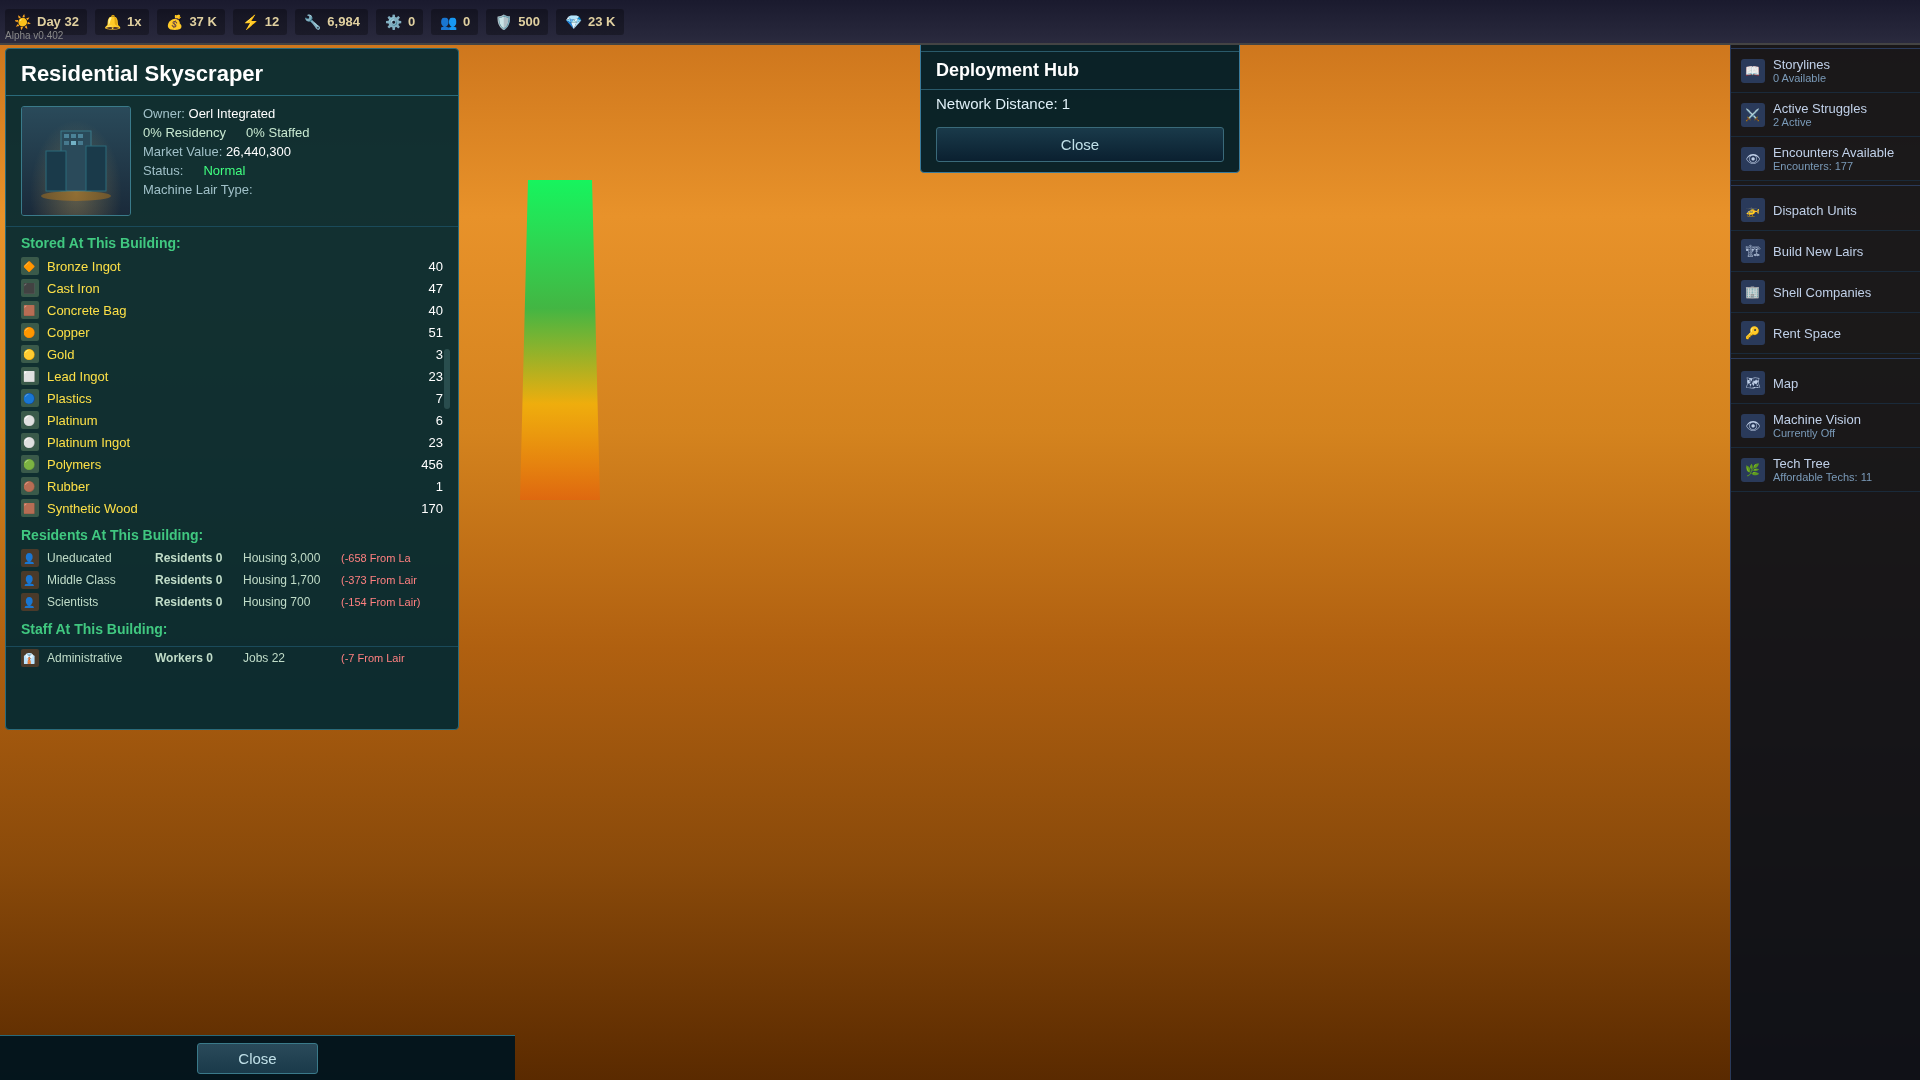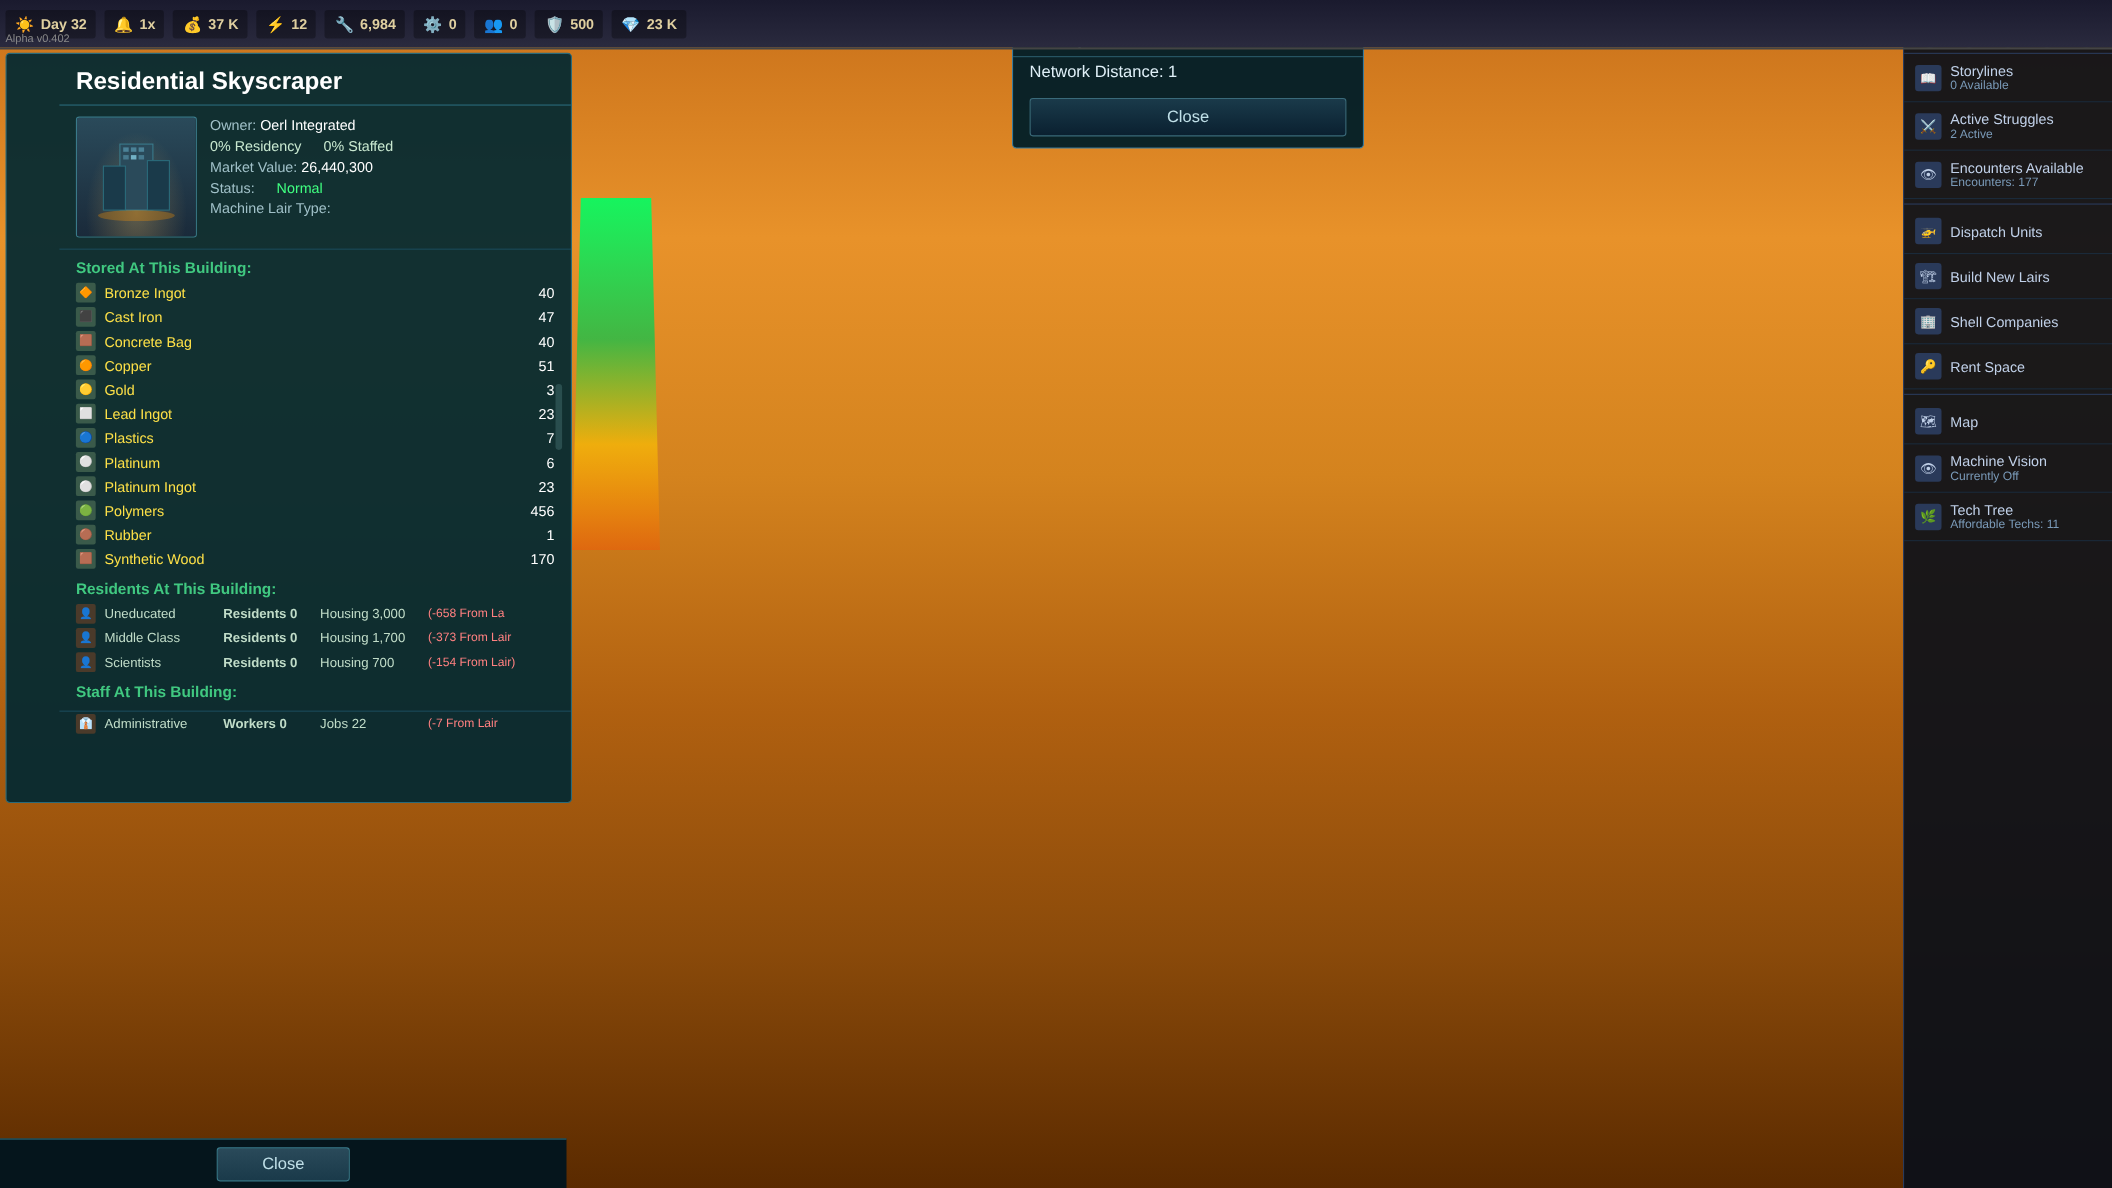--- a/index.html
+++ b/index.html
@@ -64,29 +64,28 @@
       color: #888;
       font-size: 10px;
       z-index: 101;
     }
 
     
     #left-panel {
       position: absolute;
       top: 48px;
       left: 5px;
-      width: 515px;
+      width: 454px;
       background: rgba(0, 40, 50, 0.92);
       border: 1px solid #2a6a7a;
       border-radius: 4px;
       z-index: 50;
       color: #c8e8d0;
       font-size: 14px;
       padding-bottom: 10px;
-      padding-left: 48px;
     }
 
     .panel-title {
       color: #ffffff;
       font-size: 22px;
       font-weight: bold;
       padding: 12px 15px 8px;
       border-bottom: 1px solid #2a6a7a;
     }
 
@@ -608,20 +607,21 @@
 
   <div class="scrollbar-indicator"></div>
 </div>
 
 <div id="bottom-close">
   <button class="close-btn">Close</button>
 </div>
 
 <div id="building-custom-panel">
   <div class="custom-panel-title">Building Customization</div>
+  <div class="custom-panel-name">Deployment Hub</div>
   <div class="custom-stat">Network Distance: 1</div>
   <button class="close-btn-custom">Close</button>
 </div>
 
 <div id="right-sidebar">
   <div class="sidebar-avatars">
     <div class="avatar">
       <svg width="34" height="34" viewBox="0 0 34 34">
           <circle cx="17" cy="17" r="15" fill="#3a5a7a"></circle>
           <text x="17" y="22" text-anchor="middle" font-size="16" fill="#c0d0e8">👤</text>

